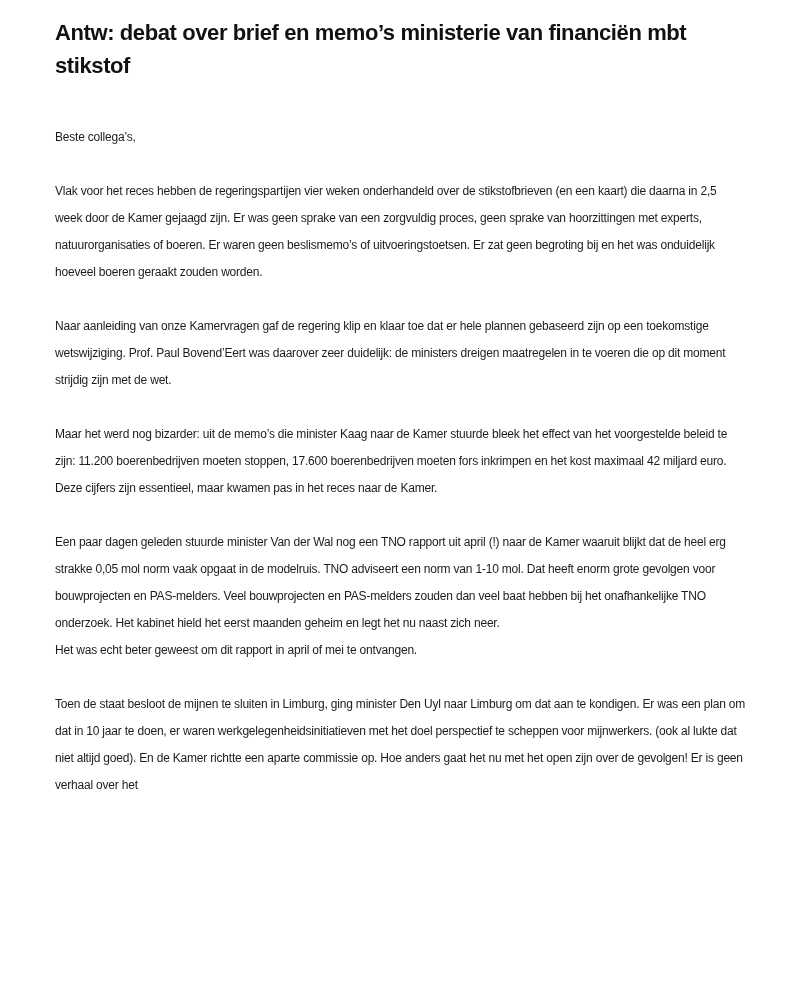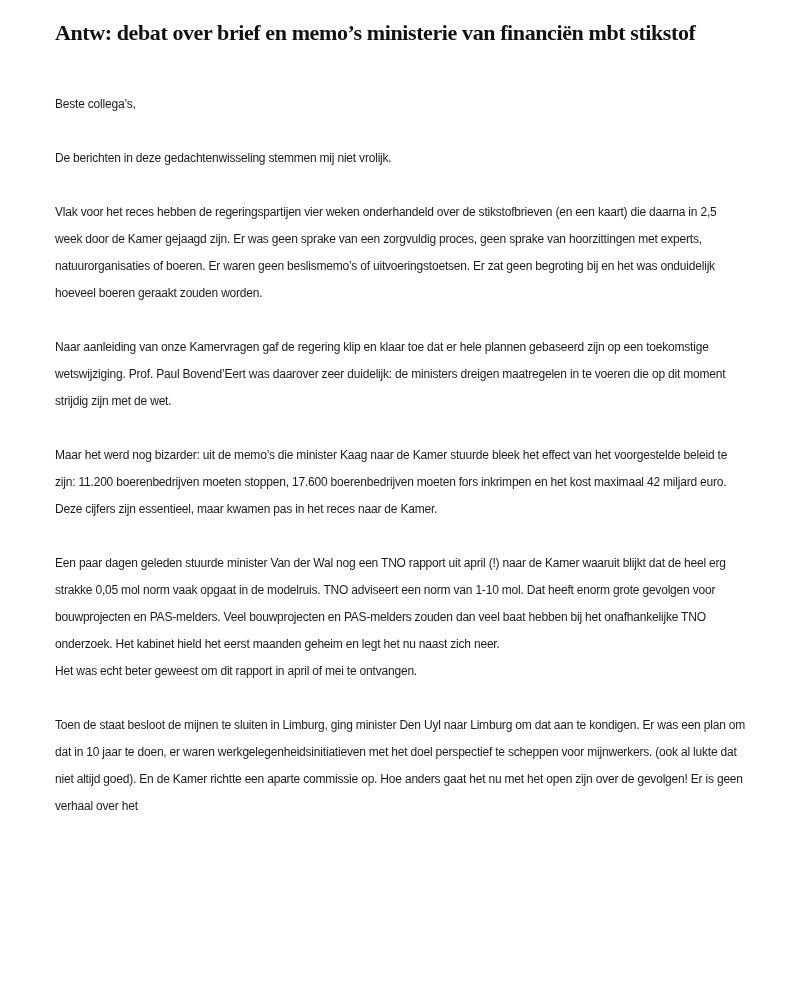--- a/index.html
+++ b/index.html
@@ -23,21 +23,20 @@
     background: #ffffff;
   }
   .doc-title {
     margin: 0 0 42px 0;
     font-size: 22px;
     font-weight: 700;
     line-height: 33px;
     letter-spacing: -0.4px;
     color: #111111;
     max-width: 692px;
-    font-family: Liberation Serif, serif;
   }
   .doc-body {
     max-width: 692px;
   }
   .doc-body p {
     margin: 0 0 27px 0;
     font-size: 12px;
     font-weight: 400;
     line-height: 27px;
     letter-spacing: -0.2px;
@@ -46,21 +45,20 @@
   }
 </style>
 </head>
 <body>
 
 <div class="page">
   <h1 class="doc-title">Antw: debat over brief en memo’s ministerie van financiën mbt stikstof</h1>
 
   <div class="doc-body">
     <p>Beste collega’s,</p>
-    <p>De berichten in deze gedachtenwisseling stemmen mij niet vrolijk.</p>
     <p>Vlak voor het reces hebben de regeringspartijen vier weken onderhandeld over de stikstofbrieven (en een kaart) die daarna in 2,5 week door de Kamer gejaagd zijn. Er was geen sprake van een zorgvuldig proces, geen sprake van hoorzittingen met experts, natuurorganisaties of boeren. Er waren geen beslismemo’s of uitvoeringstoetsen. Er zat geen begroting bij en het was onduidelijk hoeveel boeren geraakt zouden worden.</p>
     <p>Naar aanleiding van onze Kamervragen gaf de regering klip en klaar toe dat er hele plannen gebaseerd zijn op een toekomstige wetswijziging. Prof. Paul Bovend’Eert was daarover zeer duidelijk: de ministers dreigen maatregelen in te voeren die op dit moment strijdig zijn met de wet.</p>
     <p>Maar het werd nog bizarder: uit de memo’s die minister Kaag naar de Kamer stuurde bleek het effect van het voorgestelde beleid te zijn: 11.200 boerenbedrijven moeten stoppen, 17.600 boerenbedrijven moeten fors inkrimpen en het kost maximaal 42 miljard euro. Deze cijfers zijn essentieel, maar kwamen pas in het reces naar de Kamer.</p>
     <p>Een paar dagen geleden stuurde minister Van der Wal nog een TNO rapport uit april (!) naar de Kamer waaruit blijkt dat de heel erg strakke 0,05 mol norm vaak opgaat in de modelruis. TNO adviseert een norm van 1-10 mol. Dat heeft enorm grote gevolgen voor bouwprojecten en PAS-melders. Veel bouwprojecten en PAS-melders zouden dan veel baat hebben bij het onafhankelijke TNO onderzoek. Het kabinet hield het eerst maanden geheim en legt het nu naast zich neer.
 Het was echt beter geweest om dit rapport in april of mei te ontvangen.</p>
     <p>Toen de staat besloot de mijnen te sluiten in Limburg, ging minister Den Uyl naar Limburg om dat aan te kondigen. Er was een plan om dat in 10 jaar te doen, er waren werkgelegenheidsinitiatieven met het doel perspectief te scheppen voor mijnwerkers. (ook al lukte dat niet altijd goed). En de Kamer richtte een aparte commissie op. Hoe anders gaat het nu met het open zijn over de gevolgen! Er is geen verhaal over het</p>
   </div>
 </div>
 
 </body></html>

